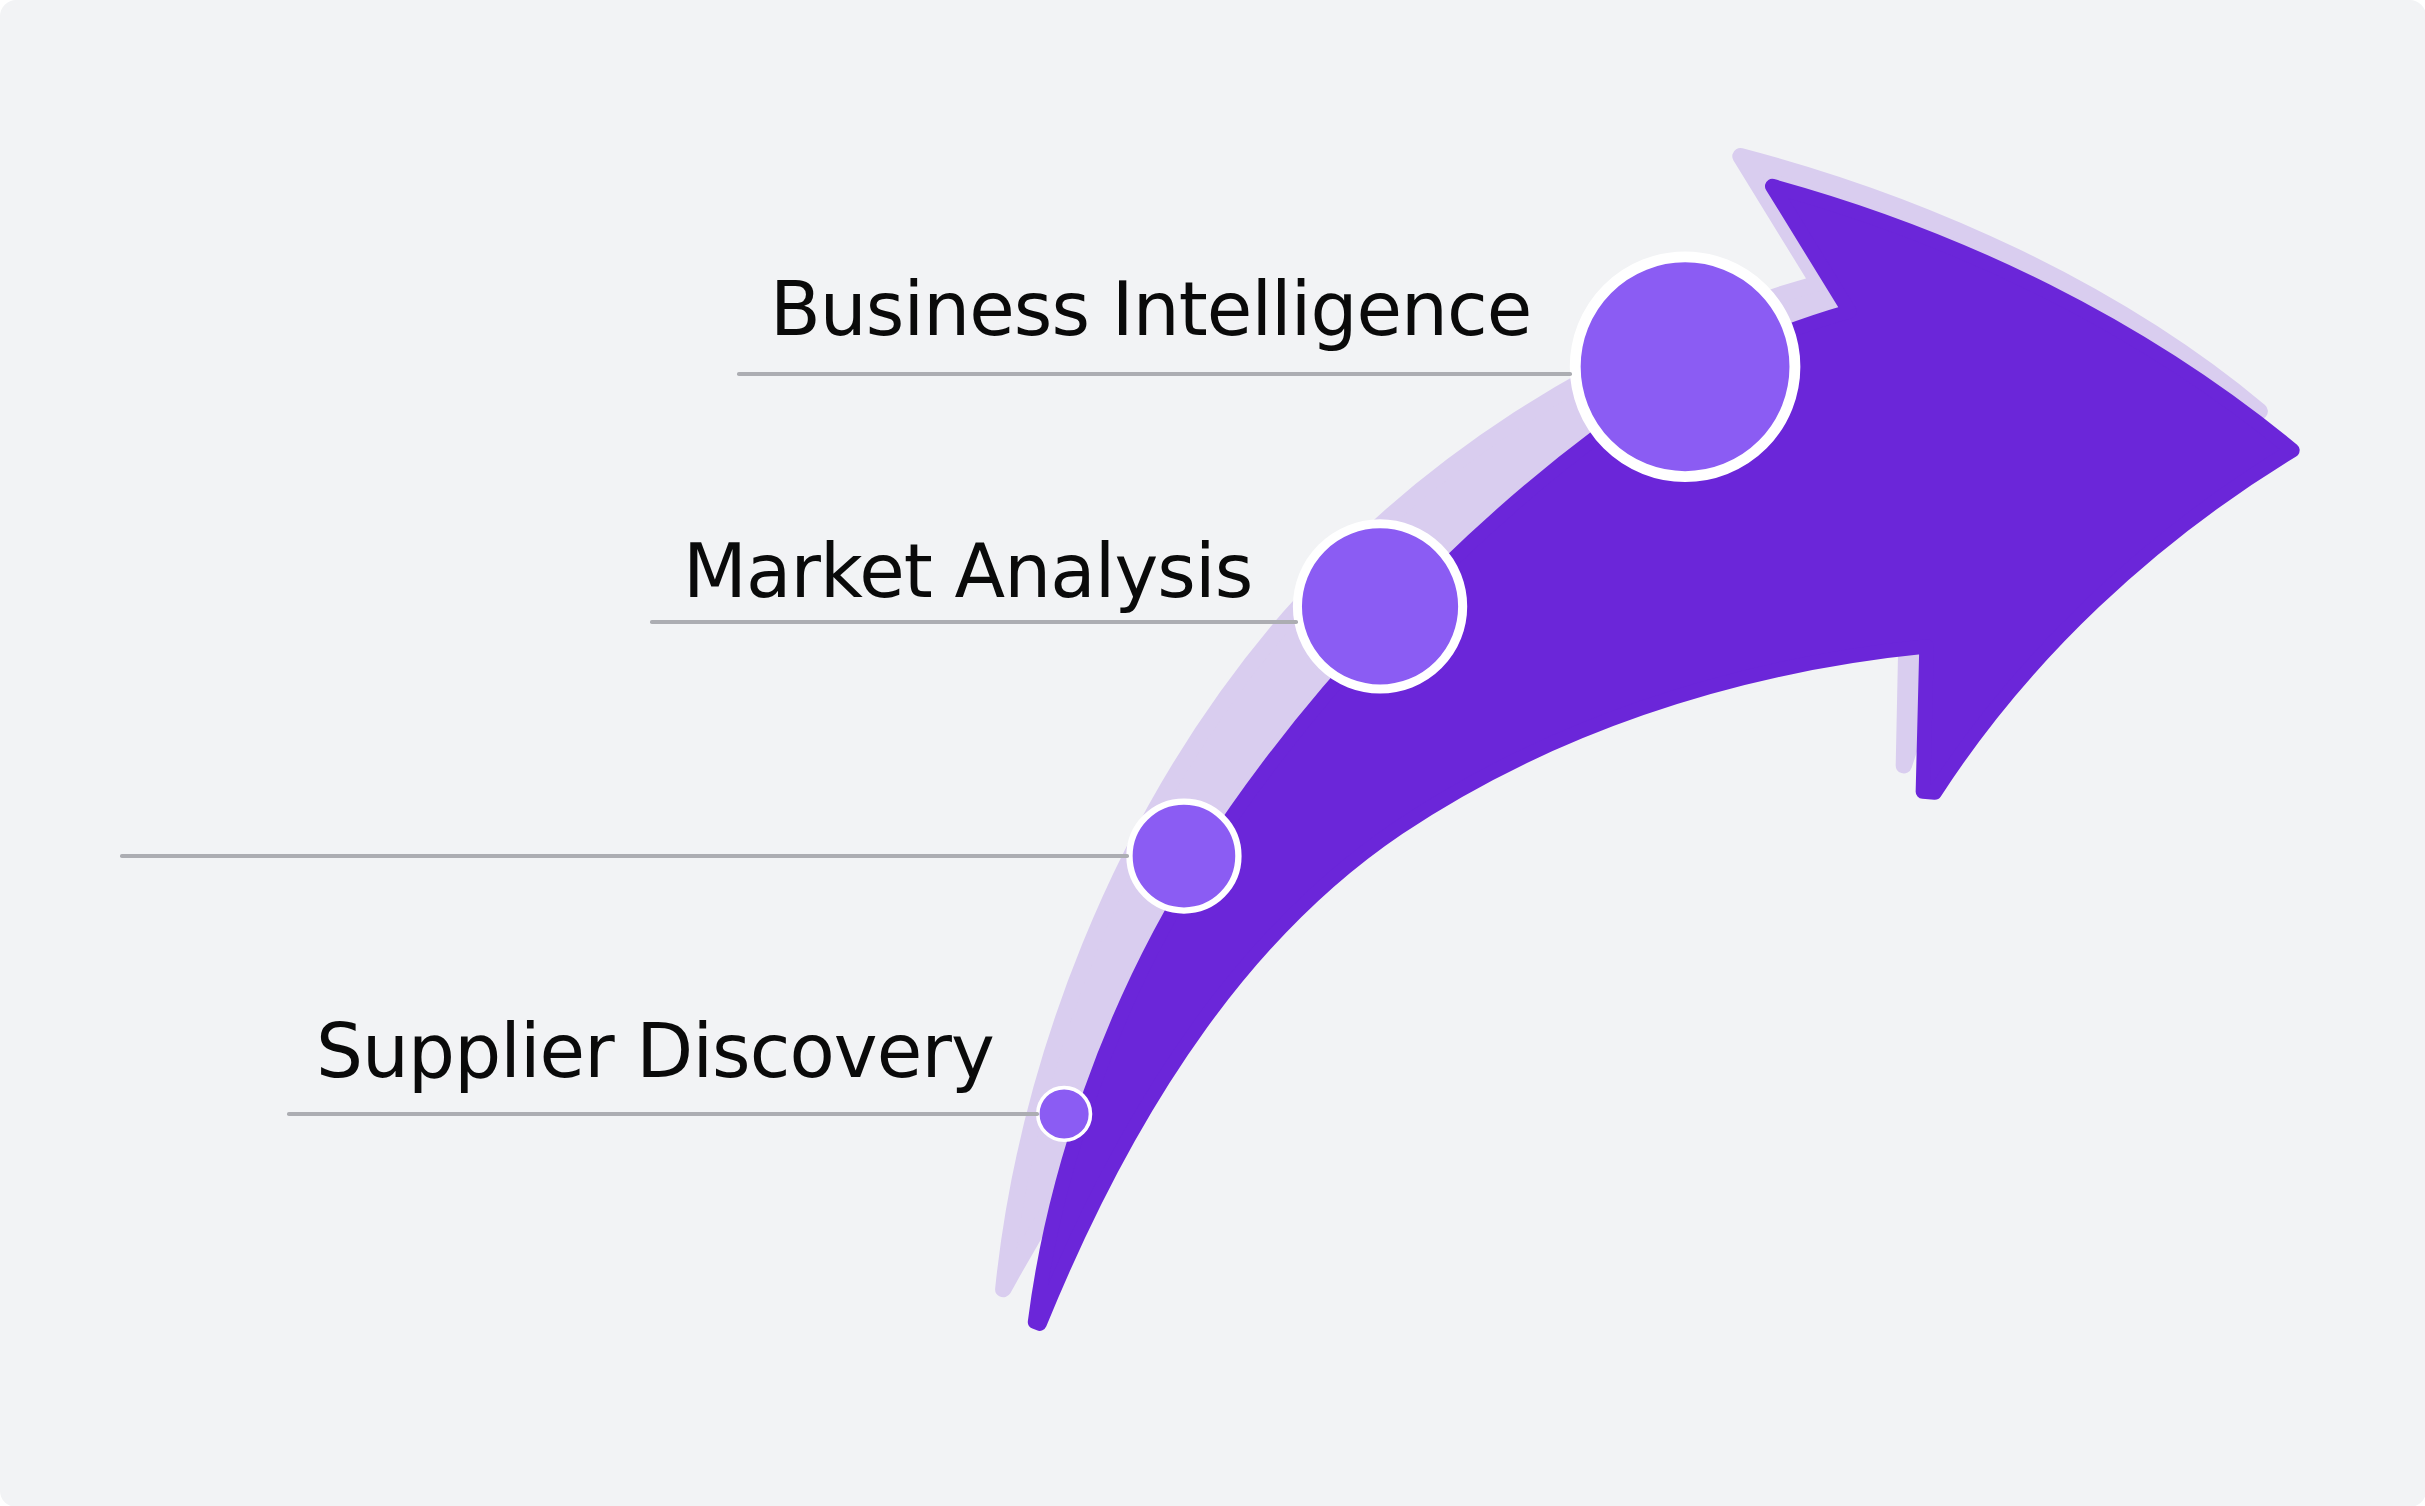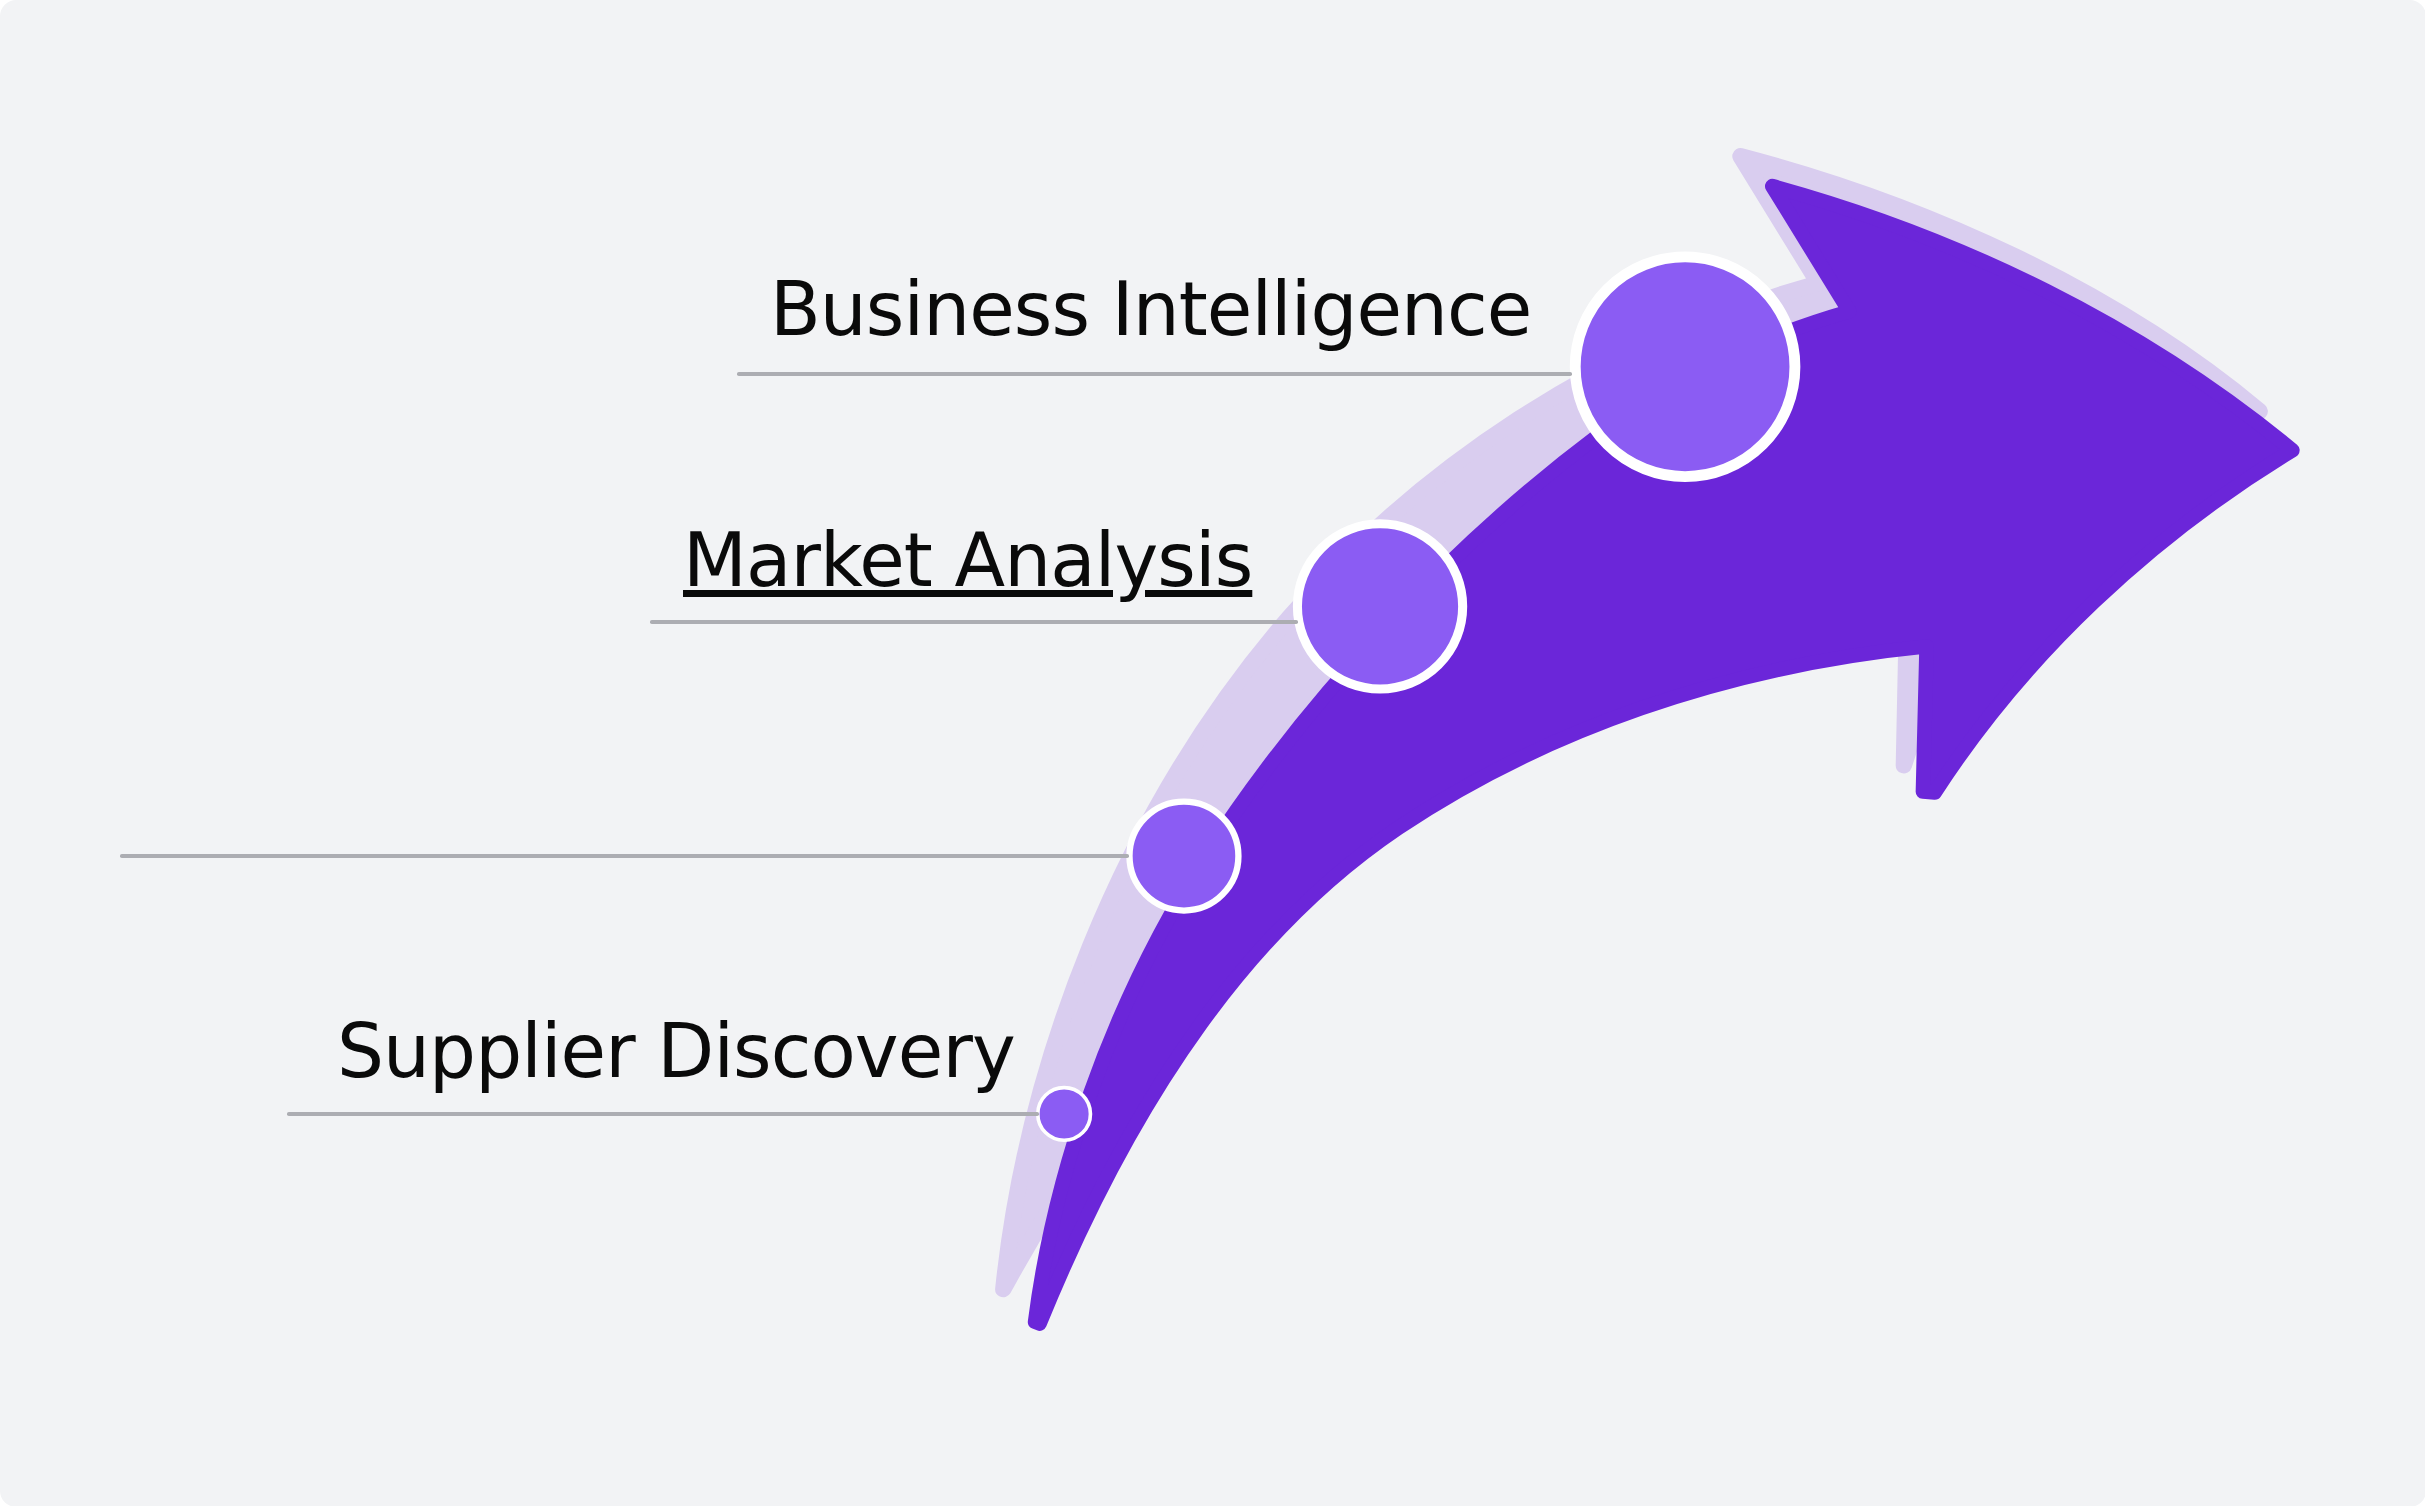--- a/index.html
+++ b/index.html
@@ -54,21 +54,21 @@
     <circle cx="1856" cy="404" r="121" fill="#8b5cf3" stroke="#ffffff" stroke-width="12"></circle>
     <circle cx="1520" cy="668" r="91" fill="#8b5cf3" stroke="#ffffff" stroke-width="10"></circle>
     <circle cx="1304" cy="943" r="60" fill="#8b5cf3" stroke="#ffffff" stroke-width="7"></circle>
     <circle cx="1172" cy="1227" r="29" fill="#8b5cf3" stroke="#ffffff" stroke-width="4"></circle>
   </svg>
 
   <div class="leader" style="left:737px; top:372px; width:835px;"></div>
   <div class="label" style="left:770px; top:272px;">Business Intelligence</div>
 
   <div class="leader" style="left:650px; top:620px; width:648px;"></div>
-  <div class="label" style="left:683px; top:523px;text-decoration:underline;">Market Analysis</div>
+  <div class="label" style="left:683px; top:534px;">Market Analysis</div>
 
   <div class="leader" style="left:120px; top:854px; width:1009px;"></div>
 
   <div class="leader" style="left:287px; top:1112px; width:752px;"></div>
-  <div class="label" style="left:316px; top:1014px;margin-left:21px;">Supplier Discovery</div>
+  <div class="label" style="left:316px; top:1014px;">Supplier Discovery</div>
 
 </div>
 
 
 </body></html>

